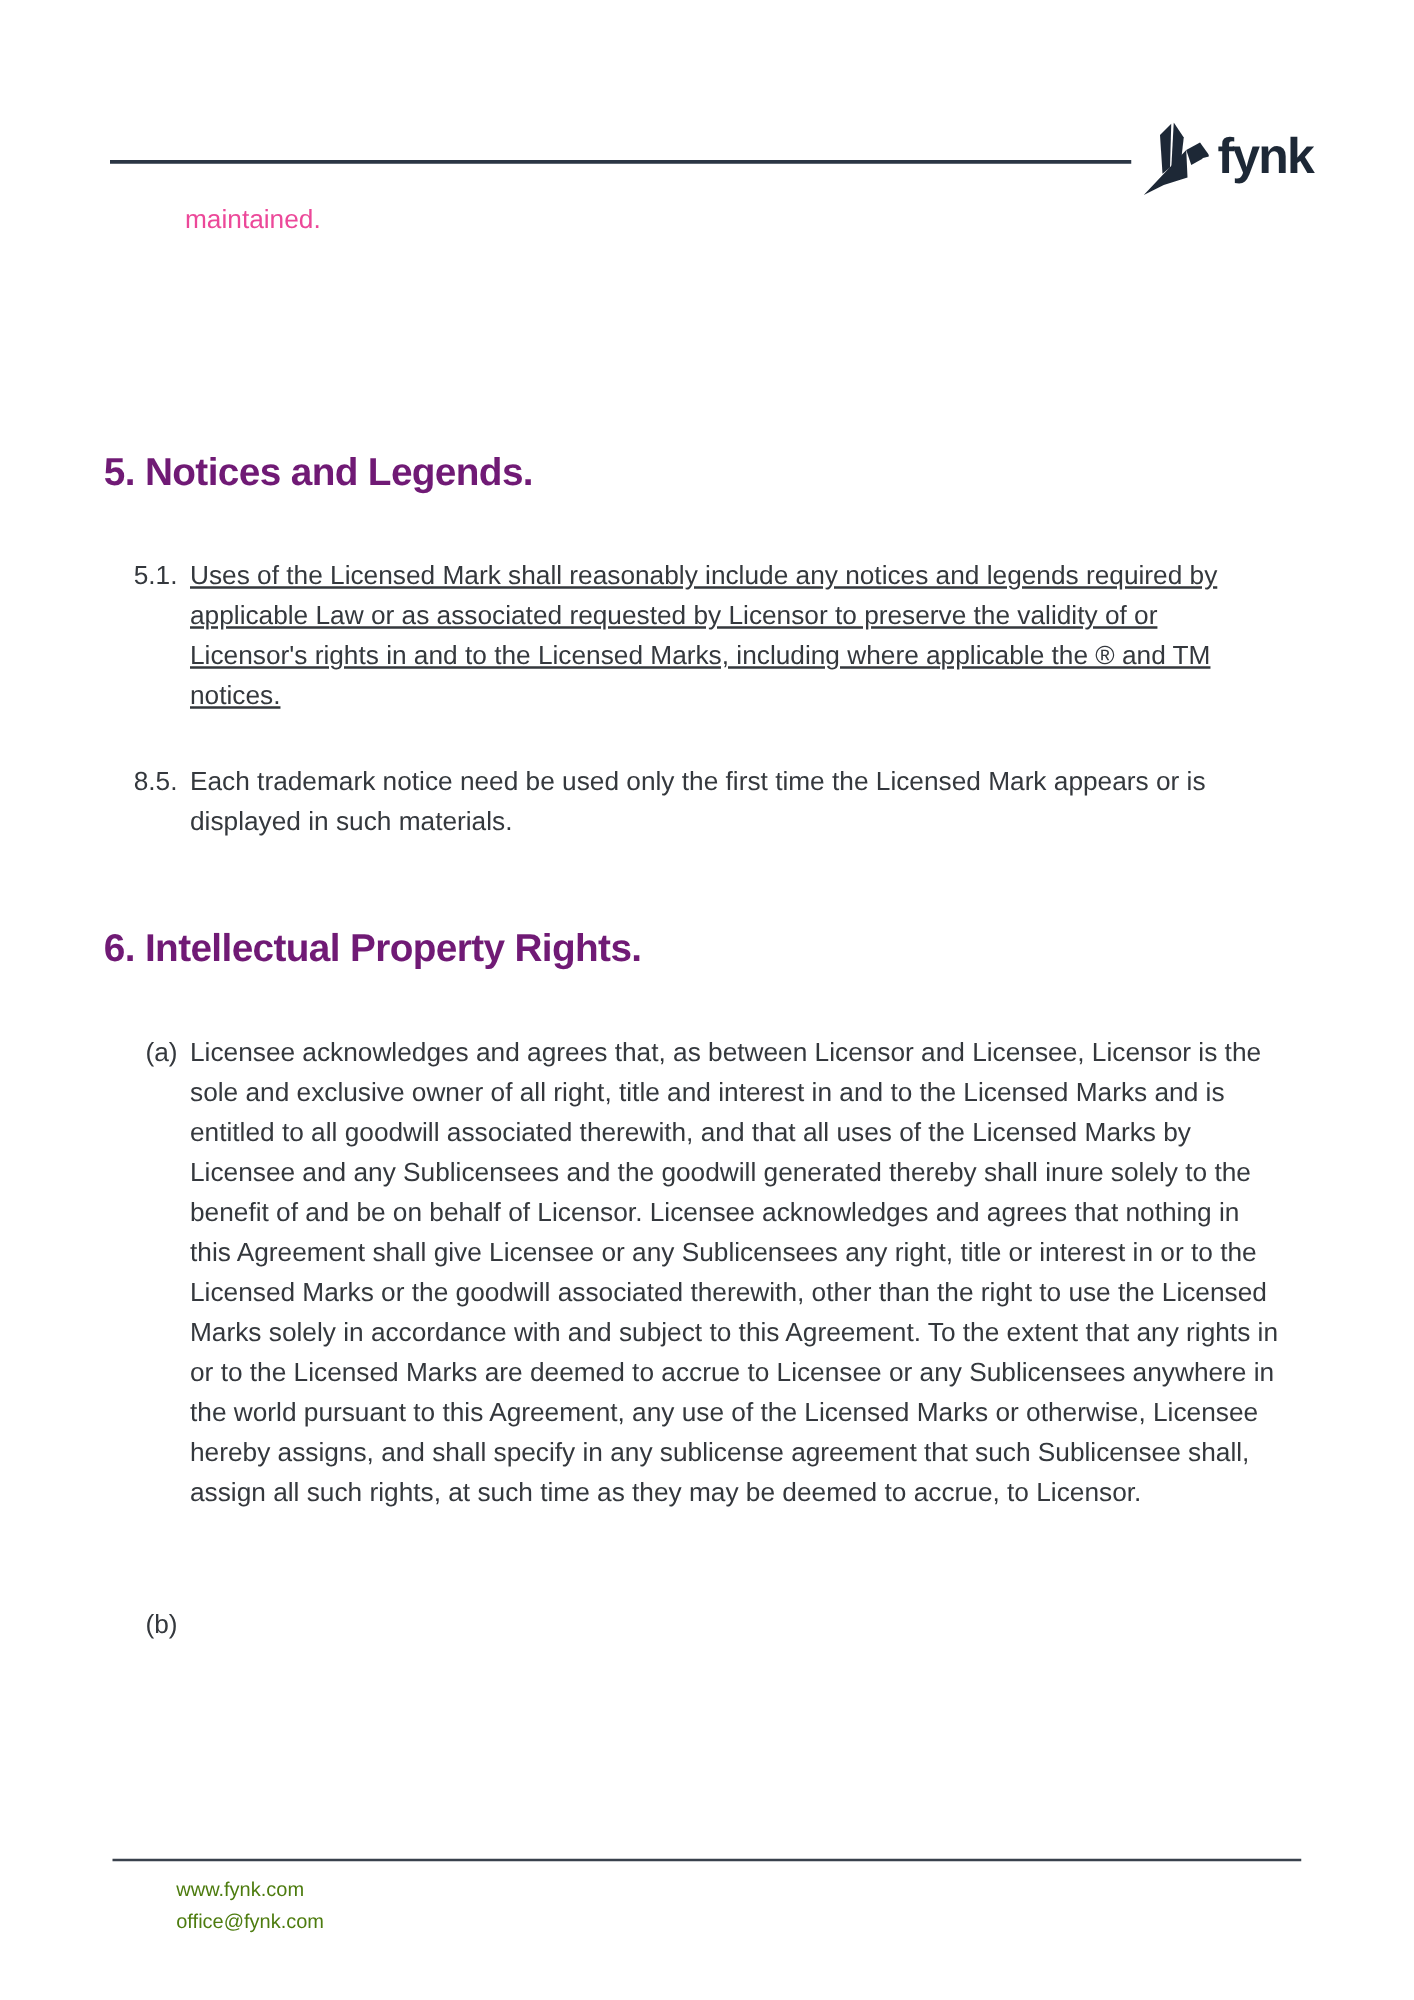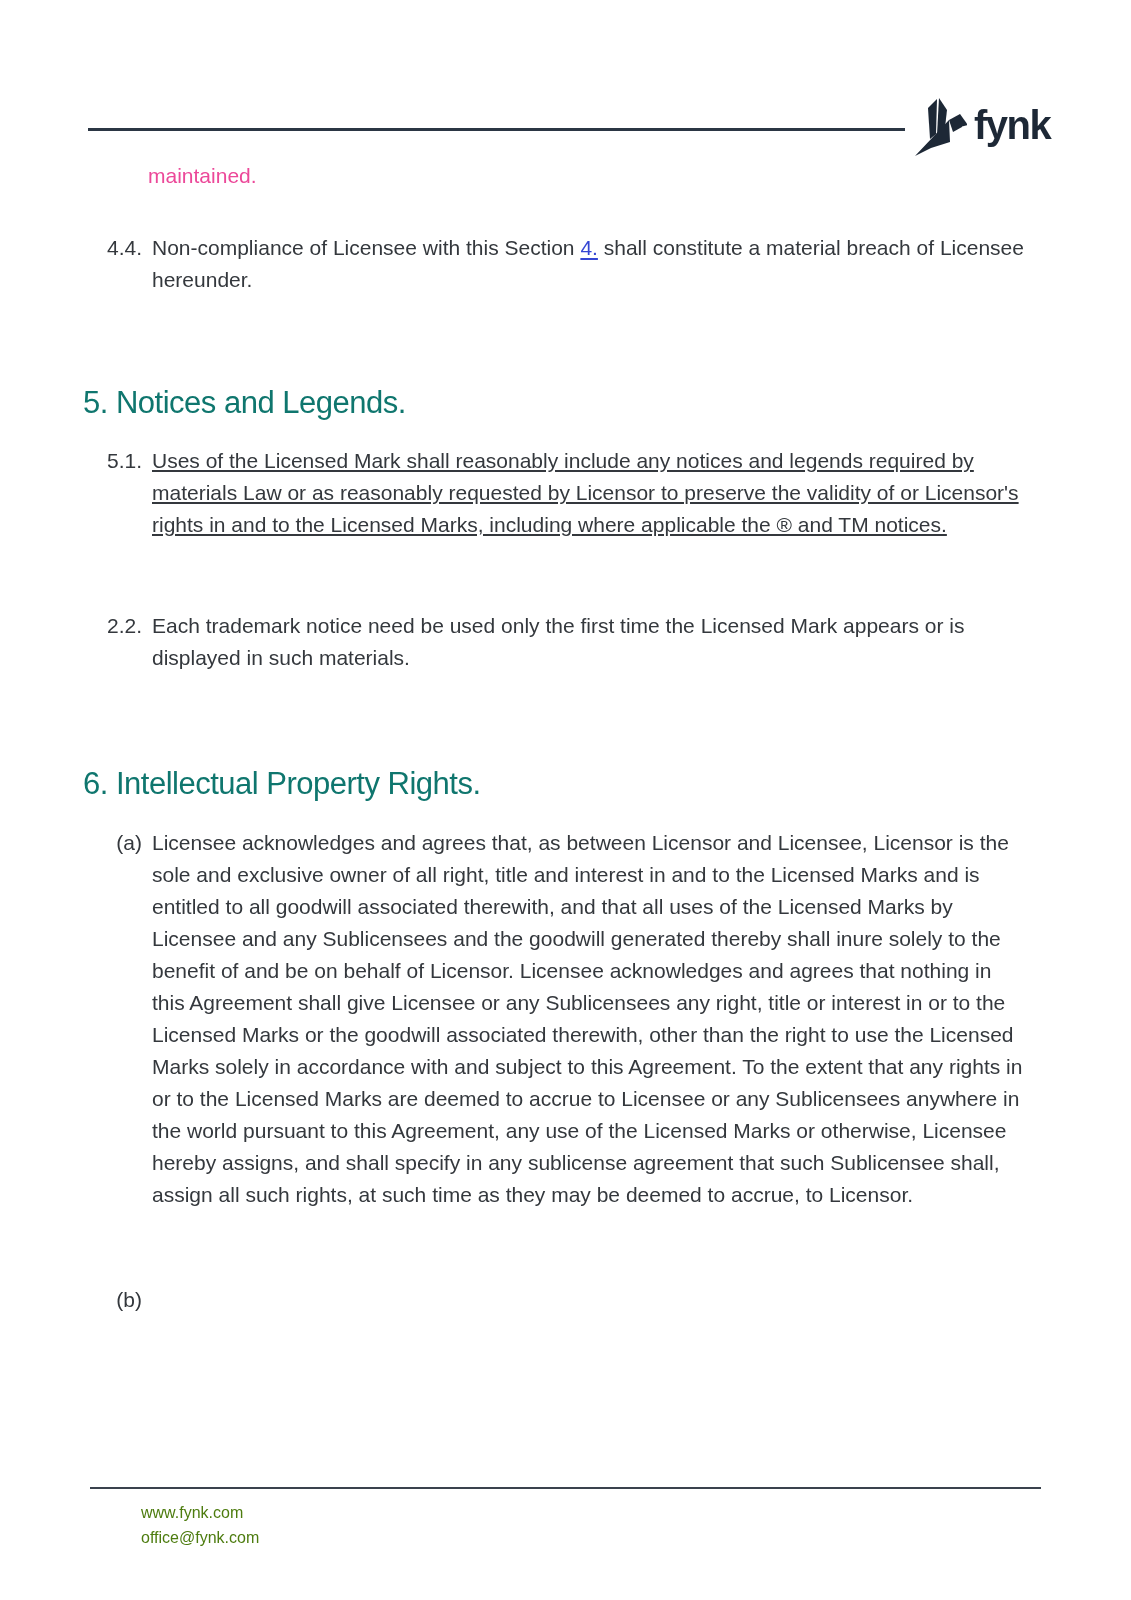--- a/index.html
+++ b/index.html
@@ -32,22 +32,22 @@
     position:absolute; left:0; top:0; width:142px;
     text-align:right; font-size:21px; line-height:32px; color:#34383d;
   }
   .para .ptext{
     margin-left:152px; width:872px;
     font-size:21px; line-height:32px; color:#34383d;
   }
   .loose{position:absolute; font-size:21px; line-height:32px; color:#ec4899;}
   .sec-heading{
     position:absolute; left:83px;
-    font-size:31px; line-height:38px; font-weight:400;
-    letter-spacing:-0.5px; color:#0f766e;margin-top:25px;
+    font-size:31px; line-height:38px; font-weight:700;
+    letter-spacing:-0.5px; color:#701a75;
   }
   .doc-link{
     color:#3546d3; text-decoration:underline;
     text-underline-offset:3px; cursor:pointer;
   }
   
   .footer-rule{
     position:absolute; left:90px; top:1487px;
     width:951px; height:2px; background:#3a424d;
   }
@@ -73,34 +73,30 @@
           <polygon points="38,22 49,16 51,29 42,34"></polygon>
           <polygon points="49,16 57,27 49,29"></polygon>
         </g>
       </svg>
     </span>
     <span class="logo-word">fynk</span>
   </div>
 
   <div class="loose" style="left:148px; top:160px;">maintained.</div>
 
-  <div class="para" style="top:232px;">
-    <span class="num">4.4.</span>
-    <div class="ptext"><span>Non-compliance of Licensee with this Section </span><span class="doc-link">4.</span><span> shall constitute a material breach of Licensee hereunder.</span></div>
-  </div>
 
   <div class="sec-heading" style="top:359px;">5. Notices and Legends.</div>
 
   <div class="para" style="top:445px;text-decoration:underline;">
     <span class="num">5.1.</span>
-    <div class="ptext">Uses of the Licensed Mark shall reasonably include any notices and legends required by materials Law or as reasonably requested by Licensor to preserve the validity of or Licensor's rights in and to the Licensed Marks, including where applicable the ® and TM notices.</div>
+    <div class="ptext">Uses of the Licensed Mark shall reasonably include any notices and legends required by applicable Law or as associated requested by Licensor to preserve the validity of or Licensor's rights in and to the Licensed Marks, including where applicable the ® and TM notices.</div>
   </div>
 
   <div class="para" style="top:610px;">
-    <span class="num">2.2.</span>
+    <span class="num">8.5.</span>
     <div class="ptext">Each trademark notice need be used only the first time the Licensed Mark appears or is displayed in such materials.</div>
   </div>
 
   <div class="sec-heading" style="top:740px;text-align:center;">6. Intellectual Property Rights.</div>
 
   <div class="para" style="top:827px;">
     <span class="num">(a)</span>
     <div class="ptext">Licensee acknowledges and agrees that, as between Licensor and Licensee, Licensor is the sole and exclusive owner of all right, title and interest in and to the Licensed Marks and is entitled to all goodwill associated therewith, and that all uses of the Licensed Marks by Licensee and any Sublicensees and the goodwill generated thereby shall inure solely to the benefit of and be on behalf of Licensor. Licensee acknowledges and agrees that nothing in this Agreement shall give Licensee or any Sublicensees any right, title or interest in or to the Licensed Marks or the goodwill associated therewith, other than the right to use the Licensed Marks solely in accordance with and subject to this Agreement. To the extent that any rights in or to the Licensed Marks are deemed to accrue to Licensee or any Sublicensees anywhere in the world pursuant to this Agreement, any use of the Licensed Marks or otherwise, Licensee hereby assigns, and shall specify in any sublicense agreement that such Sublicensee shall, assign all such rights, at such time as they may be deemed to accrue, to Licensor.</div>
   </div>
 

